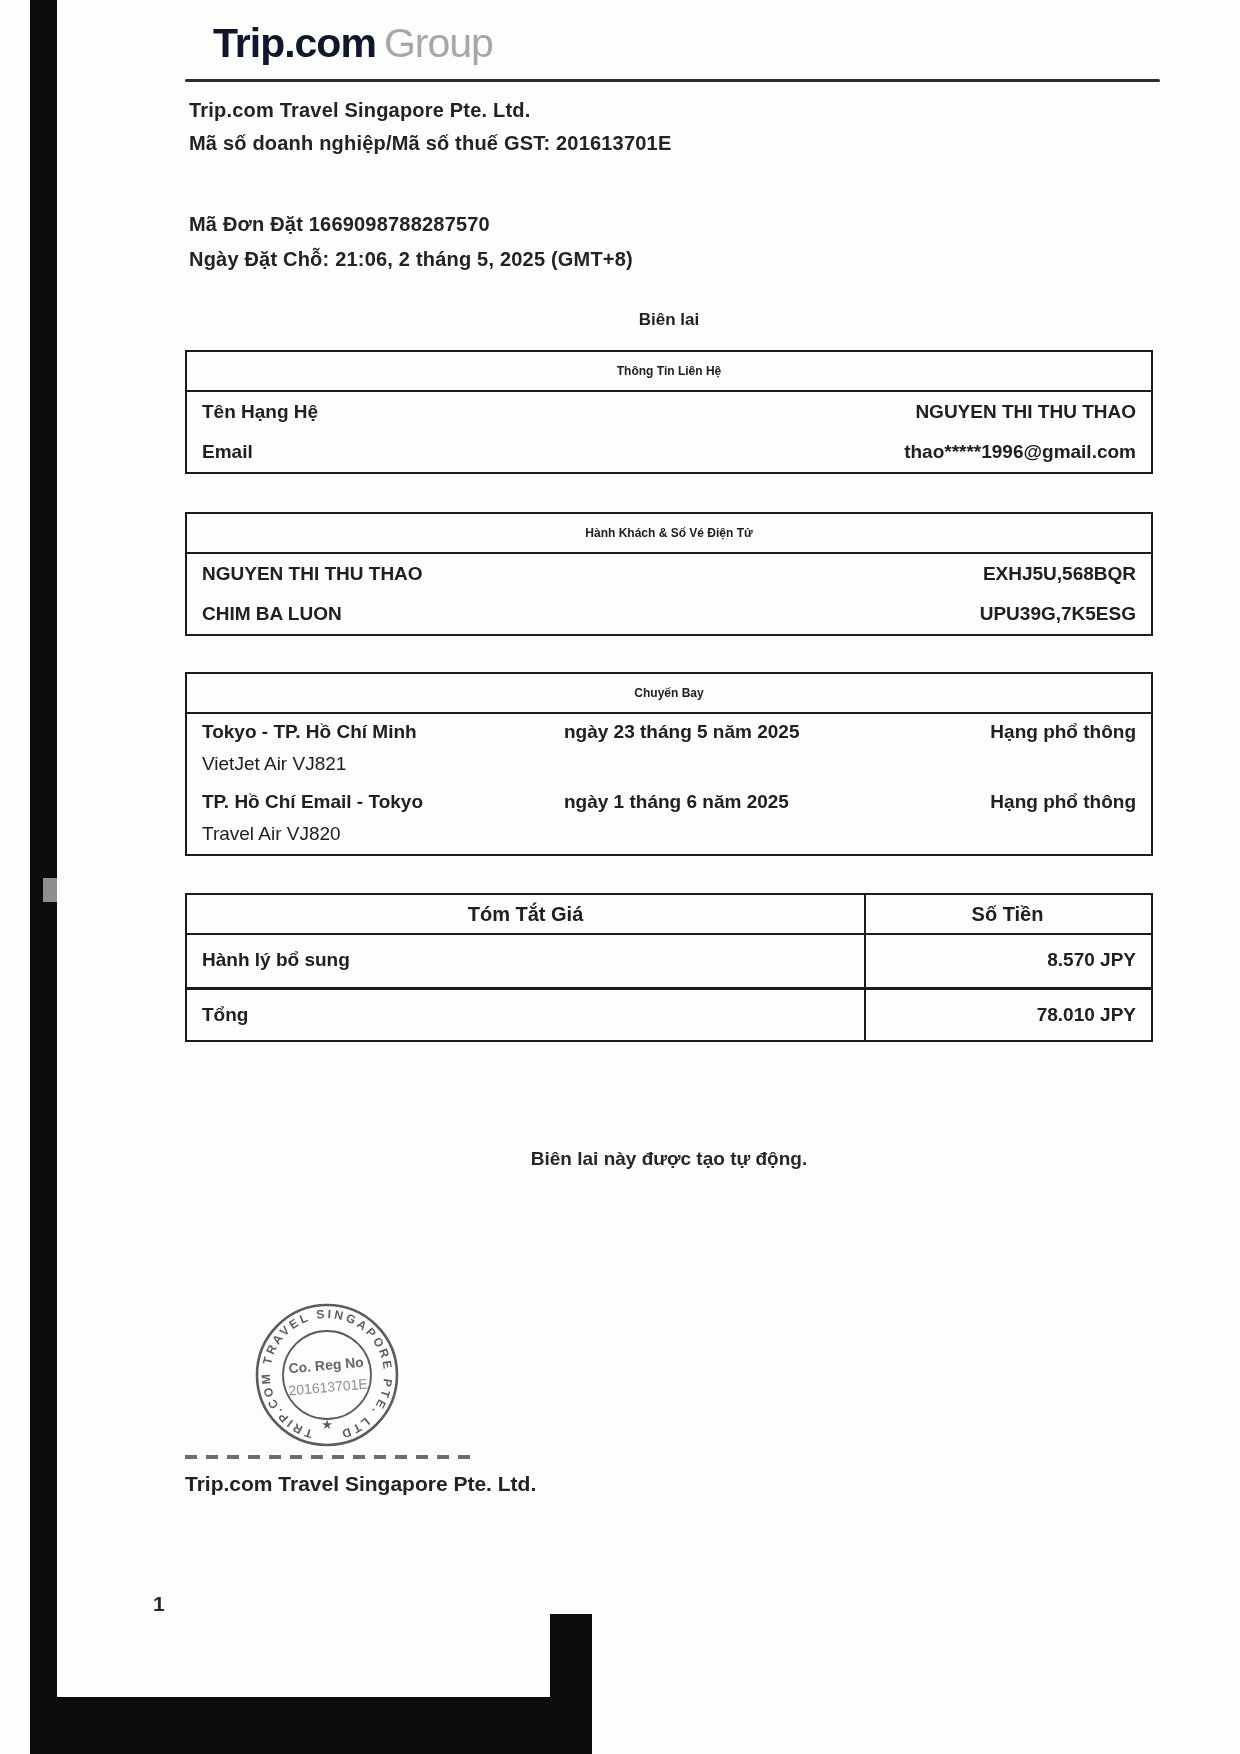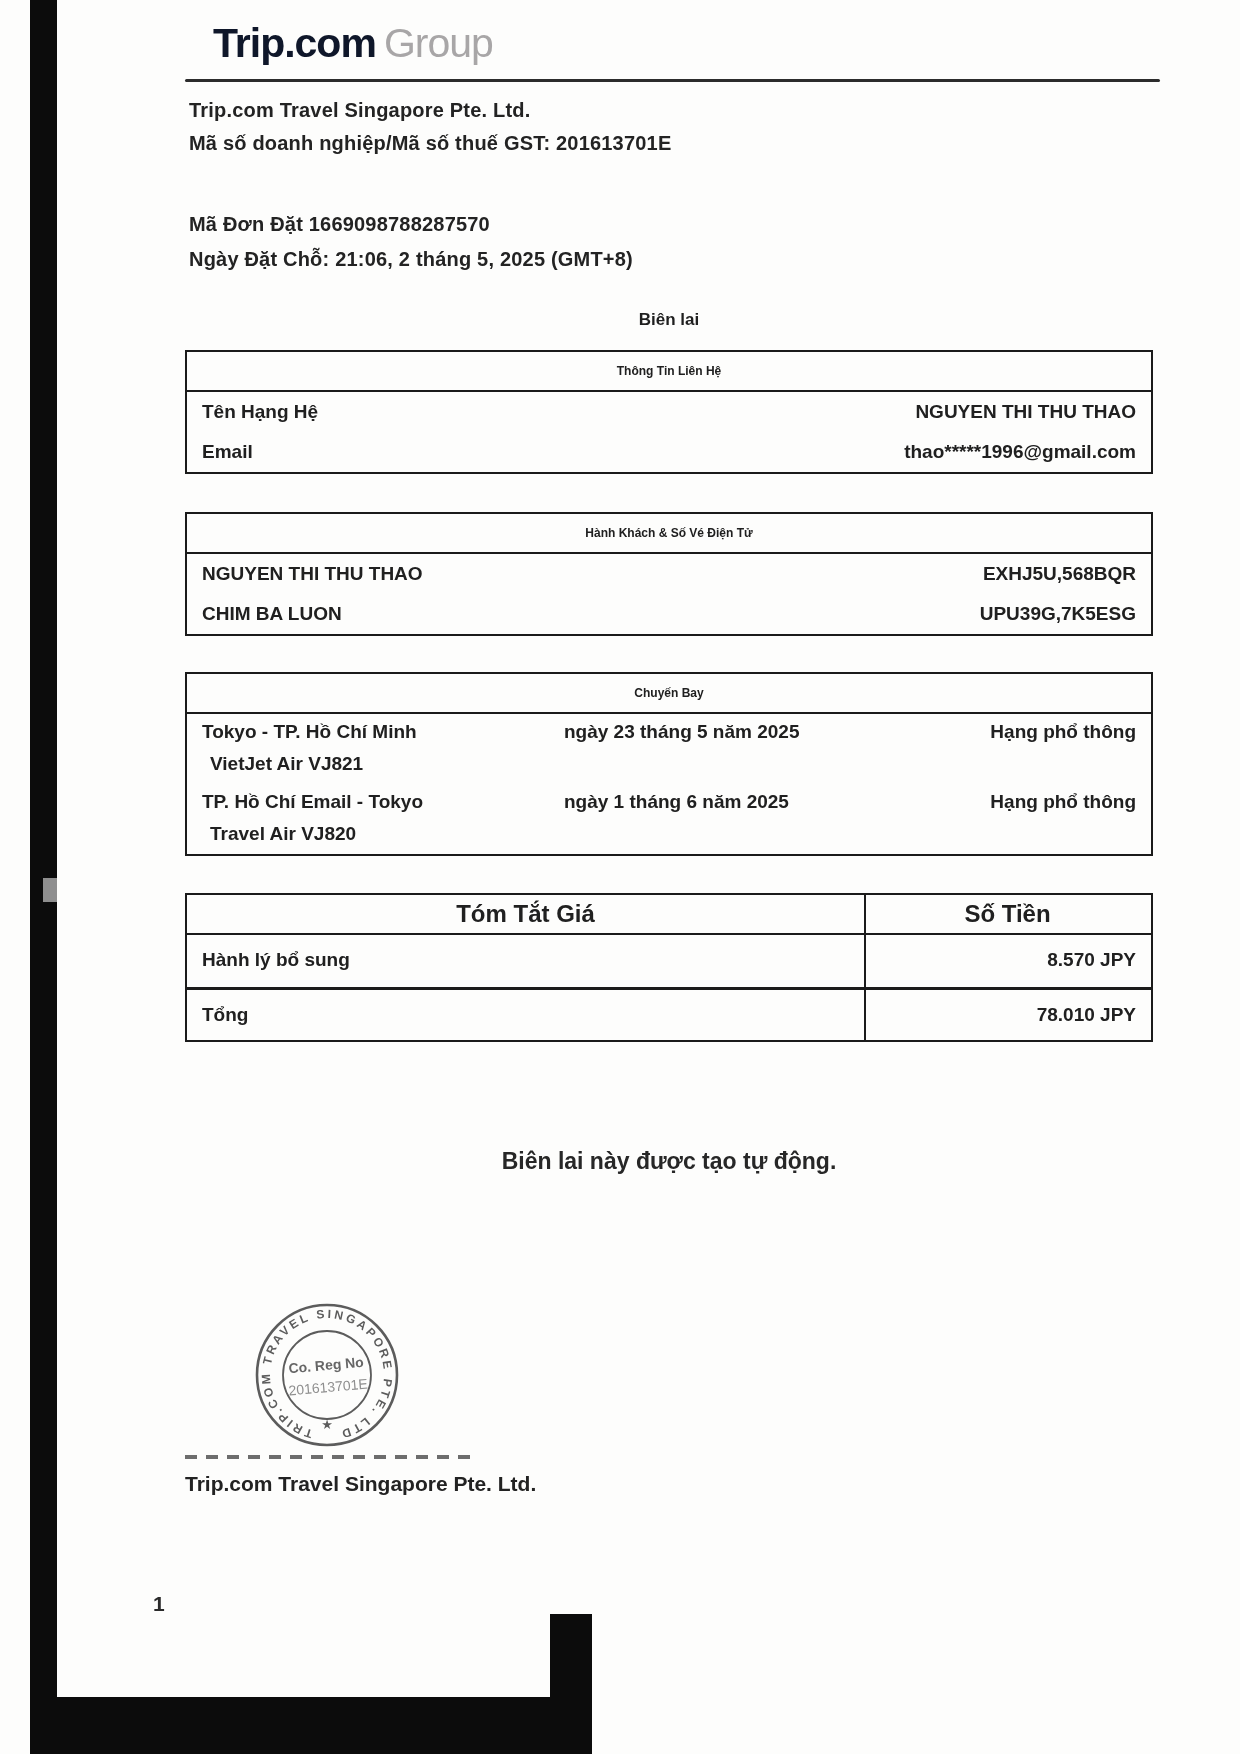--- a/index.html
+++ b/index.html
@@ -36,33 +36,33 @@
   .kv-row { height:40px; display:flex; align-items:center; justify-content:space-between; padding:0 15px; font-size:19px; font-weight:700; }
 
   .tbl-contact { top:350px; }
   .tbl-passengers { top:512px; }
 
   .tbl-flights { top:672px; }
   .flight-line1 { position:relative; height:36px; font-size:19px; font-weight:700; }
   .flight-line1 .route { position:absolute; left:15px; top:50%; transform:translateY(-50%); }
   .flight-line1 .fdate { position:absolute; left:377px; top:50%; transform:translateY(-50%); }
   .flight-line1 .fclass { position:absolute; right:15px; top:50%; transform:translateY(-50%); }
-  .flight-line2 { position:relative; height:34px; font-size:19px; font-weight:700;margin-left:8px; }
+  .flight-line2 { position:relative; height:34px; font-size:19px; font-weight:400; }
   .flight-line2 .fno { position:absolute; left:15px; top:40%; transform:translateY(-50%); }
 
   .tbl-price { top:893px; }
   .price-divider { position:absolute; left:677px; top:0; bottom:0; width:2px; background:#1b1b1b; }
   .price-header { height:40px; border-bottom:2px solid #1b1b1b; display:grid; grid-template-columns:677px 1fr; }
-  .price-header span { display:flex; align-items:center; justify-content:center; font-size:24px; font-weight:700; }
+  .price-header span { display:flex; align-items:center; justify-content:center; font-size:20px; font-weight:700; }
   .price-body { padding:8px 0 10px 0; }
   .price-row { height:34px; display:flex; align-items:center; justify-content:space-between; padding:0 15px; font-size:19px; font-weight:700; }
   .price-sep { height:3px; background:#1b1b1b; }
   .price-total { height:50px; display:flex; align-items:center; justify-content:space-between; padding:0 15px; font-size:19px; font-weight:700; }
 
-  .auto-note { position:absolute; left:185px; top:1148px; width:968px; text-align:center; font-size:23px; font-weight:700; color:#272727; }
+  .auto-note { position:absolute; left:185px; top:1148px; width:968px; text-align:center; font-size:19px; font-weight:700; color:#272727; }
 
   
   .stamp { position:absolute; left:252px; top:1300px; width:150px; height:150px; opacity:0.92; }
   .dashed-line { position:absolute; left:185px; top:1455px; width:288px; height:4px;
     background:repeating-linear-gradient(90deg,#6d6d6d 0 12px, transparent 12px 21px); }
   .footer-company { position:absolute; left:185px; top:1472px; font-size:21px; font-weight:700; color:#222; }
 
   .page-number { position:absolute; left:153px; top:1592px; font-size:21px; font-weight:700; color:#2a2a2a; }
 </style>
 </head>

